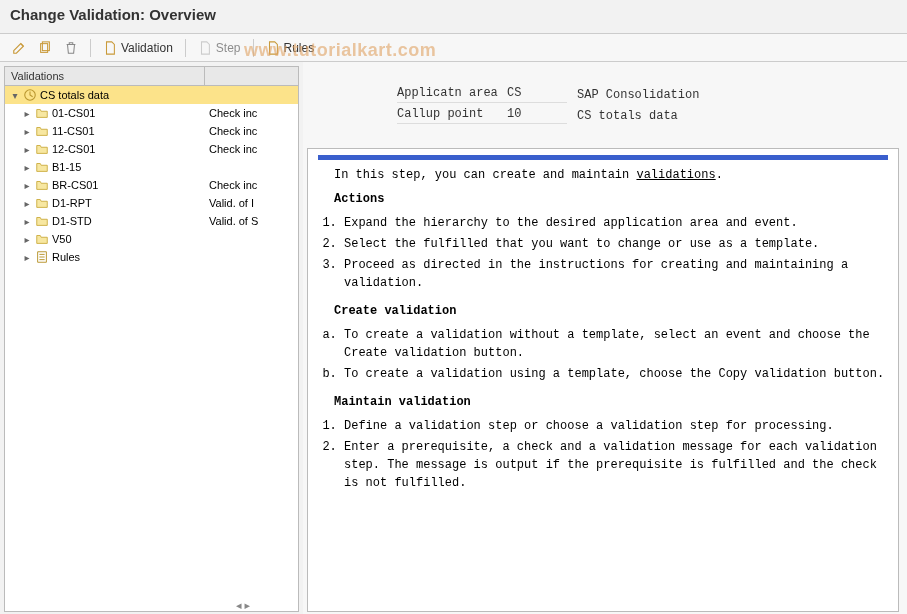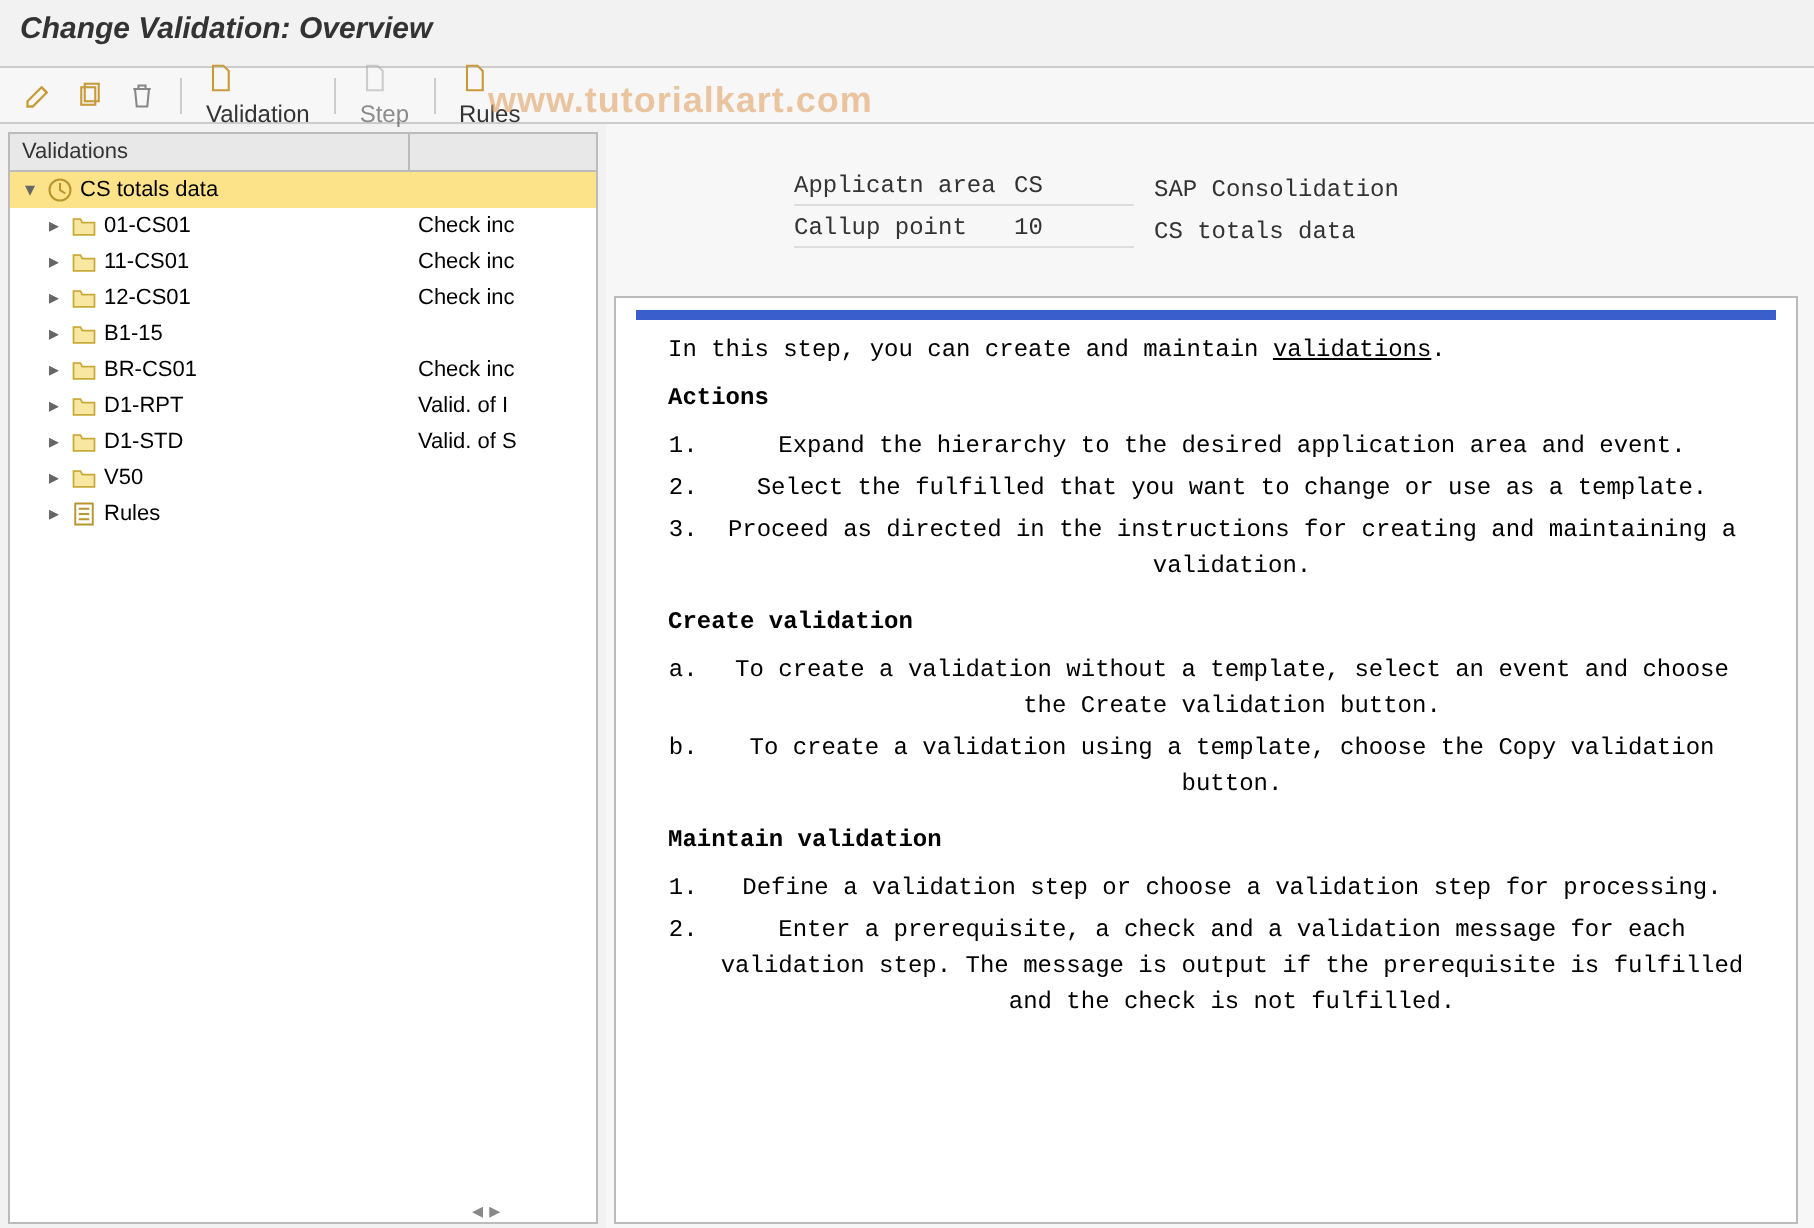--- a/index.html
+++ b/index.html
@@ -13,43 +13,41 @@
       position: relative;
     }
     .header {
       background: #f2f2f2;
       padding: 6px 10px 10px 10px;
       border-bottom: 1px solid #ccc;
     }
     .page-title {
       font-size: 15px;
       font-weight: bold;
-      font-style: italic;
       color: #333;
     }
     .toolbar {
       background: #f7f7f7;
       padding: 4px 8px;
       border-bottom: 1px solid #ccc;
       display: flex;
       align-items: center;
       gap: 4px;
       height: 28px;
     }
     .toolbar-btn {
       display: inline-flex;
-      align-items: flex-start;
+      align-items: flex-end;
       gap: 4px;
       padding: 2px 4px;
       border: none;
       background: transparent;
       cursor: pointer;
       font-size: 12px;
       color: #333;
-      flex-direction: column;
     }
     .toolbar-sep {
       width: 1px;
       height: 18px;
       background: #ccc;
       margin: 0 4px;
     }
     .icon-svg { width: 14px; height: 14px; display: inline-block; }
     .main-layout {
       display: flex;
@@ -172,21 +170,21 @@
       padding: 6px 10px;
       line-height: 1.5;
     }
     .help-bluebar {
       height: 5px;
       background: #3a5fcd;
       margin-bottom: 6px;
     }
     .help-content p { margin: 6px 16px; }
     .help-content ol, .help-content ul { margin: 6px 0 10px 26px; }
-    .help-content li { margin: 3px 12px; text-align: center; }
+    .help-content li { margin: 3px 0; }
     .help-content .bold { font-weight: bold; }
     .help-content .uline { text-decoration: underline; }
     .watermark {
       position: absolute;
       top: 40px;
       left: 244px;
       font-size: 18px;
       font-weight: bold;
       color: rgba(224, 162, 98, 0.6);
       pointer-events: none;

